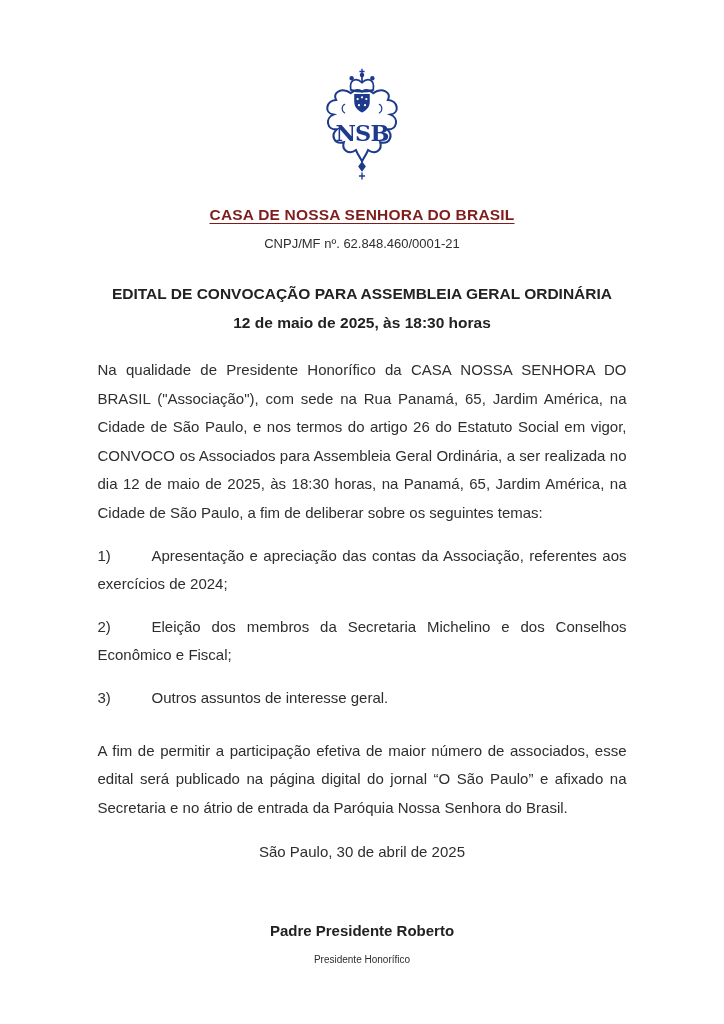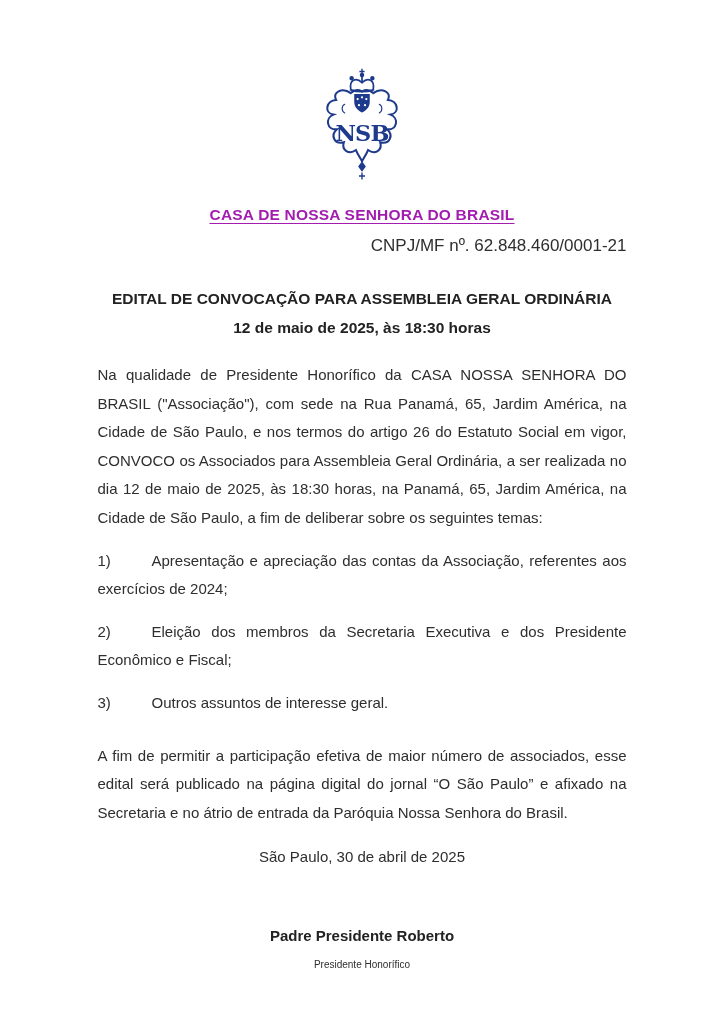--- a/index.html
+++ b/index.html
@@ -23,29 +23,29 @@
   }
   .content {
     width: 529px;
     margin: 0 auto;
   }
   .org-name {
     margin: 20px 0 0 0;
     text-align: center;
     font-size: 15.5px;
     font-weight: bold;
-    color: #a21caf;
+    color: #7f1d1d;
     text-decoration: underline;
     text-underline-offset: 3px;
     letter-spacing: 0.2px;
   }
   .cnpj {
     margin: 12px 0 0 0;
-    text-align: right;
-    font-size: 17px;
+    text-align: center;
+    font-size: 13px;
     color: #2e2e2e;
   }
   .edital-title {
     margin: 34px 0 0 0;
     text-align: center;
     font-size: 15.5px;
     font-weight: bold;
     color: #222222;
   }
   .edital-date {
@@ -148,21 +148,21 @@
 
     <h3 class="edital-date">12 de maio de 2025, às 18:30 horas</h3>
 
     <p class="para">Na qualidade de Presidente Honorífico da CASA NOSSA SENHORA DO BRASIL ("Associação"), com sede na Rua Panamá, 65, Jardim América, na Cidade de São Paulo, e nos termos do artigo 26 do Estatuto Social em vigor, CONVOCO os Associados para Assembleia Geral Ordinária, a ser realizada no dia 12 de maio de 2025, às 18:30 horas, na Panamá, 65, Jardim América, na Cidade de São Paulo, a fim de deliberar sobre os seguintes temas:</p>
 
     <p class="agenda-item">
       <span class="item-num">1)</span><span>Apresentação e apreciação das contas da Associação, referentes aos exercícios de 2024;</span>
     </p>
 
     <p class="agenda-item">
-      <span class="item-num">2)</span><span>Eleição dos membros da Secretaria Executiva e dos Presidente Econômico e Fiscal;</span>
+      <span class="item-num">2)</span><span>Eleição dos membros da Secretaria Michelino e dos Conselhos Econômico e Fiscal;</span>
     </p>
 
     <p class="agenda-item">
       <span class="item-num">3)</span><span>Outros assuntos de interesse geral.</span>
     </p>
 
     <p class="para">A fim de permitir a participação efetiva de maior número de associados, esse edital será publicado na página digital do jornal “O São Paulo” e afixado na Secretaria e no átrio de entrada da Paróquia Nossa Senhora do Brasil.</p>
 
     <p class="dateline">São Paulo, 30 de abril de 2025</p>
 

